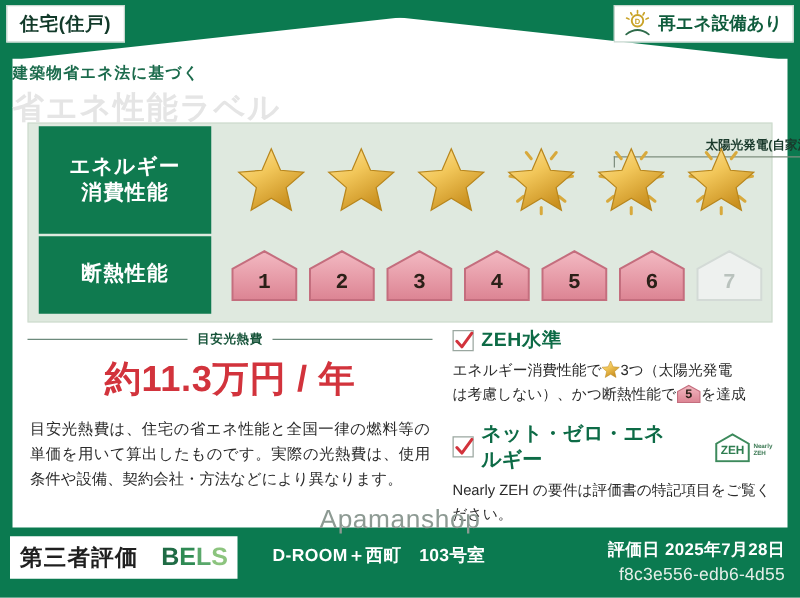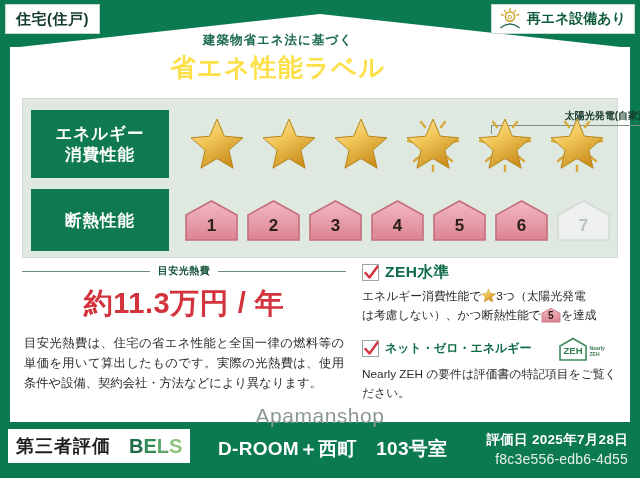--- a/index.html
+++ b/index.html
@@ -52,56 +52,56 @@
     background: #ffffff;
     clip-path: polygon(0 100%, 50% 0, 100% 100%);
   }
   .card-body {
     position: absolute; left: 0; top: 33px; width: 620px; height: 375px;
     background: #ffffff;
   }
 
   
   .title-wrap {
-    position: absolute; left: 0; top: 32px; width: 536px;
-    text-align: center; z-index: 5;
+    position: absolute; left: 0; top: 50px; width: 536px;
+    text-align: left; z-index: 5;
   }
   .title-sub {
     font-size: 12.5px; font-weight: bold; color: #1b6b4c; letter-spacing: 1px;
   }
   .title-main {
-    font-size: 25px; font-weight: bold; color: #fde047;
+    font-size: 25px; font-weight: bold; color: #e5e5e5;
     letter-spacing: 1.5px; margin-top: 2px;
   }
 
   
   .perf {
     position: absolute; left: 22px; top: 98px;
     width: 596px; height: 160px;
     background: #dfe9df;
     border: 1px solid #cfdccf;
     z-index: 5;
   }
   .perf-row {
     position: absolute; left: 0; width: 596px;
     display: flex; align-items: center;
   }
   .row-energy { top: 6px; height: 78px; }
-  .row-insul  { top: 90px; height: 62px; }
+  .row-insul  { top: 90px; height: 62px; font-family: Liberation Mono, monospace; }
 
   .perf-label {
     width: 138px; margin-left: 8px; height: 62px;
     background: #0f7a4f;
     color: #ffffff; font-weight: bold;
     display: flex; flex-direction: column;
     align-items: center; justify-content: center;
     font-size: 16.5px; line-height: 1.25; letter-spacing: 1px;
     flex: none;
   }
-  .row-energy .perf-label { height: 68px; }
+  .row-energy .perf-label { height: 86px; }
 
   
   .stars {
     flex: 1; display: flex; align-items: center;
     gap: 4px; padding-left: 14px; position: relative;
   }
   .star-slot { position: relative; width: 68px; height: 66px; flex: none; }
   .star {
     position: absolute; left: 6px; top: 6px;
     width: 56px; height: 54px;
@@ -166,21 +166,21 @@
   .zeh-block { margin-bottom: 12px; }
   .zeh-head { display: flex; align-items: center; gap: 6px; }
   .check {
     width: 17px; height: 17px; border: 1.5px solid #9aa7a0;
     background: #fff; position: relative; flex: none;
   }
   .check svg { position: absolute; left: 1px; top: 0px; }
   .zeh-title {
     font-size: 15.5px; font-weight: bold; color: #0d6b46; letter-spacing: .5px;
   }
-  .zeh-title.small { font-size: 12px; letter-spacing: 0px; }
+  .zeh-title.small { font-size: 16px; letter-spacing: 0px; }
   .zeh-text {
     margin-top: 4px; font-size: 11.8px; line-height: 1.6; color: #2b2b2b;
   }
   .inline-star { display: inline-block; vertical-align: -3px; width: 15px; height: 15px; }
   .inline-hse  { display: inline-block; vertical-align: -4px; width: 20px; height: 16px; position: relative; }
   .inline-hse span {
     position: absolute; left: 0; top: 1px; width: 20px; text-align: center;
     font-size: 10px; font-weight: bold; color: #2c2018;
   }
   .zeh-logo { display: inline-flex; align-items: flex-end; gap: 2px; vertical-align: -7px; margin-left: 20px; }
@@ -197,21 +197,21 @@
   .bels {
     position: absolute; left: 8px; top: 7px; height: 34px;
     background: #ffffff; display: flex; align-items: center;
     padding: 0 8px; gap: 18px;
   }
   .bels .jp { font-size: 18px; font-weight: bold; color: #1f1f1f; letter-spacing: 1px; }
   .bels .en { font-size: 20px; font-weight: bold; letter-spacing: 0px; }
   .bels .en i { font-style: normal; }
   .prop {
     position: absolute; left: 218px; top: 14px;
-    color: #ffffff; font-size: 19px; font-weight: bold; letter-spacing: .3px;
+    color: #ffffff; font-size: 14px; font-weight: bold; letter-spacing: .3px;
   }
   .evalwrap { position: absolute; right: 12px; top: 9px; text-align: right; }
   .evaldate { color: #ffffff; font-size: 13.5px; font-weight: bold; letter-spacing: .3px; }
   .evalid   { color: #e6efe9; font-size: 14px; margin-top: 2px; letter-spacing: .2px; }
 
   
   .watermark {
     position: absolute; left: 0; top: 404px; width: 640px;
     text-align: center; font-size: 21px; color: #8d9a93;
     z-index: 7; pointer-events: none; letter-spacing: .5px;

